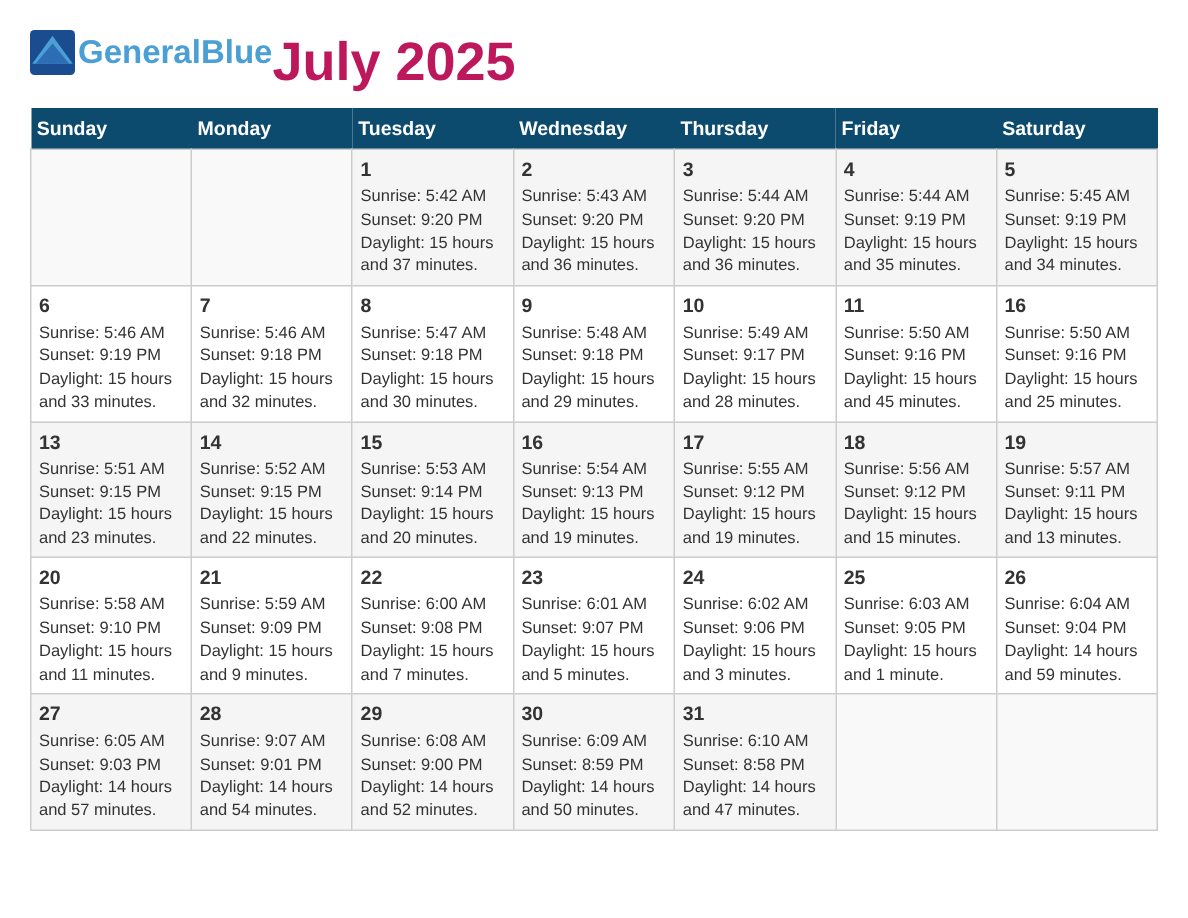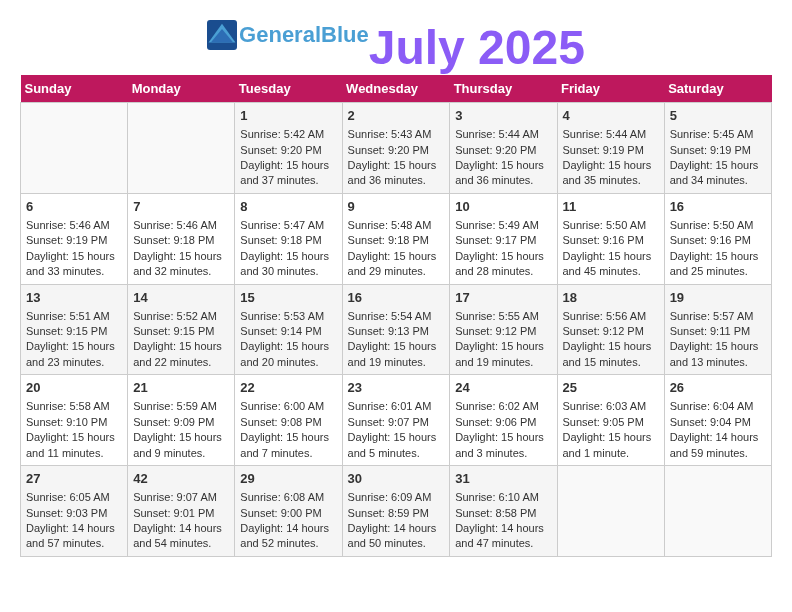--- a/index.html
+++ b/index.html
@@ -5,22 +5,23 @@
     * { box-sizing: border-box; margin: 0; padding: 0; }
     body {
       font-family: Arial, sans-serif;
       background: #fff;
       width: 792px;
       min-height: 612px;
       padding: 20px;
     }
     .header {
       display: flex;
-      justify-content: center;
+      justify-content: flex-start;
       align-items: flex-start;
+      margin-bottom: 10px;
     }
     .logo {
       display: flex;
       align-items: center;
     }
     .logo-text {
       font-size: 22px;
       font-weight: bold;
       color: #1a4d8f;
       line-height: 1.1;
@@ -30,35 +31,35 @@
     }
     .logo-icon {
       width: 30px;
       height: 30px;
       margin-right: 2px;
     }
     .title-block {
       text-align: right;
     }
     .month-title {
-      font-size: 48px;
+      font-size: 36px;
       font-weight: bold;
-      color: #8b5cf6;
+      color: #be185d;
     }
     .location {
       font-size: 16px;
       color: #555;
     }
     table {
       width: 100%;
       border-collapse: collapse;
       font-size: 11px;
     }
     th {
-      background-color: #be185d;
+      background-color: #0c4a6e;
       color: #fff;
       padding: 6px 4px;
       text-align: left;
       font-size: 13px;
       font-weight: bold;
     }
     td {
       border: 1px solid #ccc;
       vertical-align: top;
       padding: 4px 5px;
@@ -294,21 +295,21 @@
         </td>
       </tr>
       <tr class="week-odd">
         <td>
           <span class="day-num">27</span>
           <div>Sunrise: 6:05 AM</div>
           <div>Sunset: 9:03 PM</div>
           <div>Daylight: 14 hours and 57 minutes.</div>
         </td>
         <td>
-          <span class="day-num">42</span>
+          <span class="day-num">28</span>
           <div>Sunrise: 9:07 AM</div>
           <div>Sunset: 9:01 PM</div>
           <div>Daylight: 14 hours and 54 minutes.</div>
         </td>
         <td>
           <span class="day-num">29</span>
           <div>Sunrise: 6:08 AM</div>
           <div>Sunset: 9:00 PM</div>
           <div>Daylight: 14 hours and 52 minutes.</div>
         </td>

